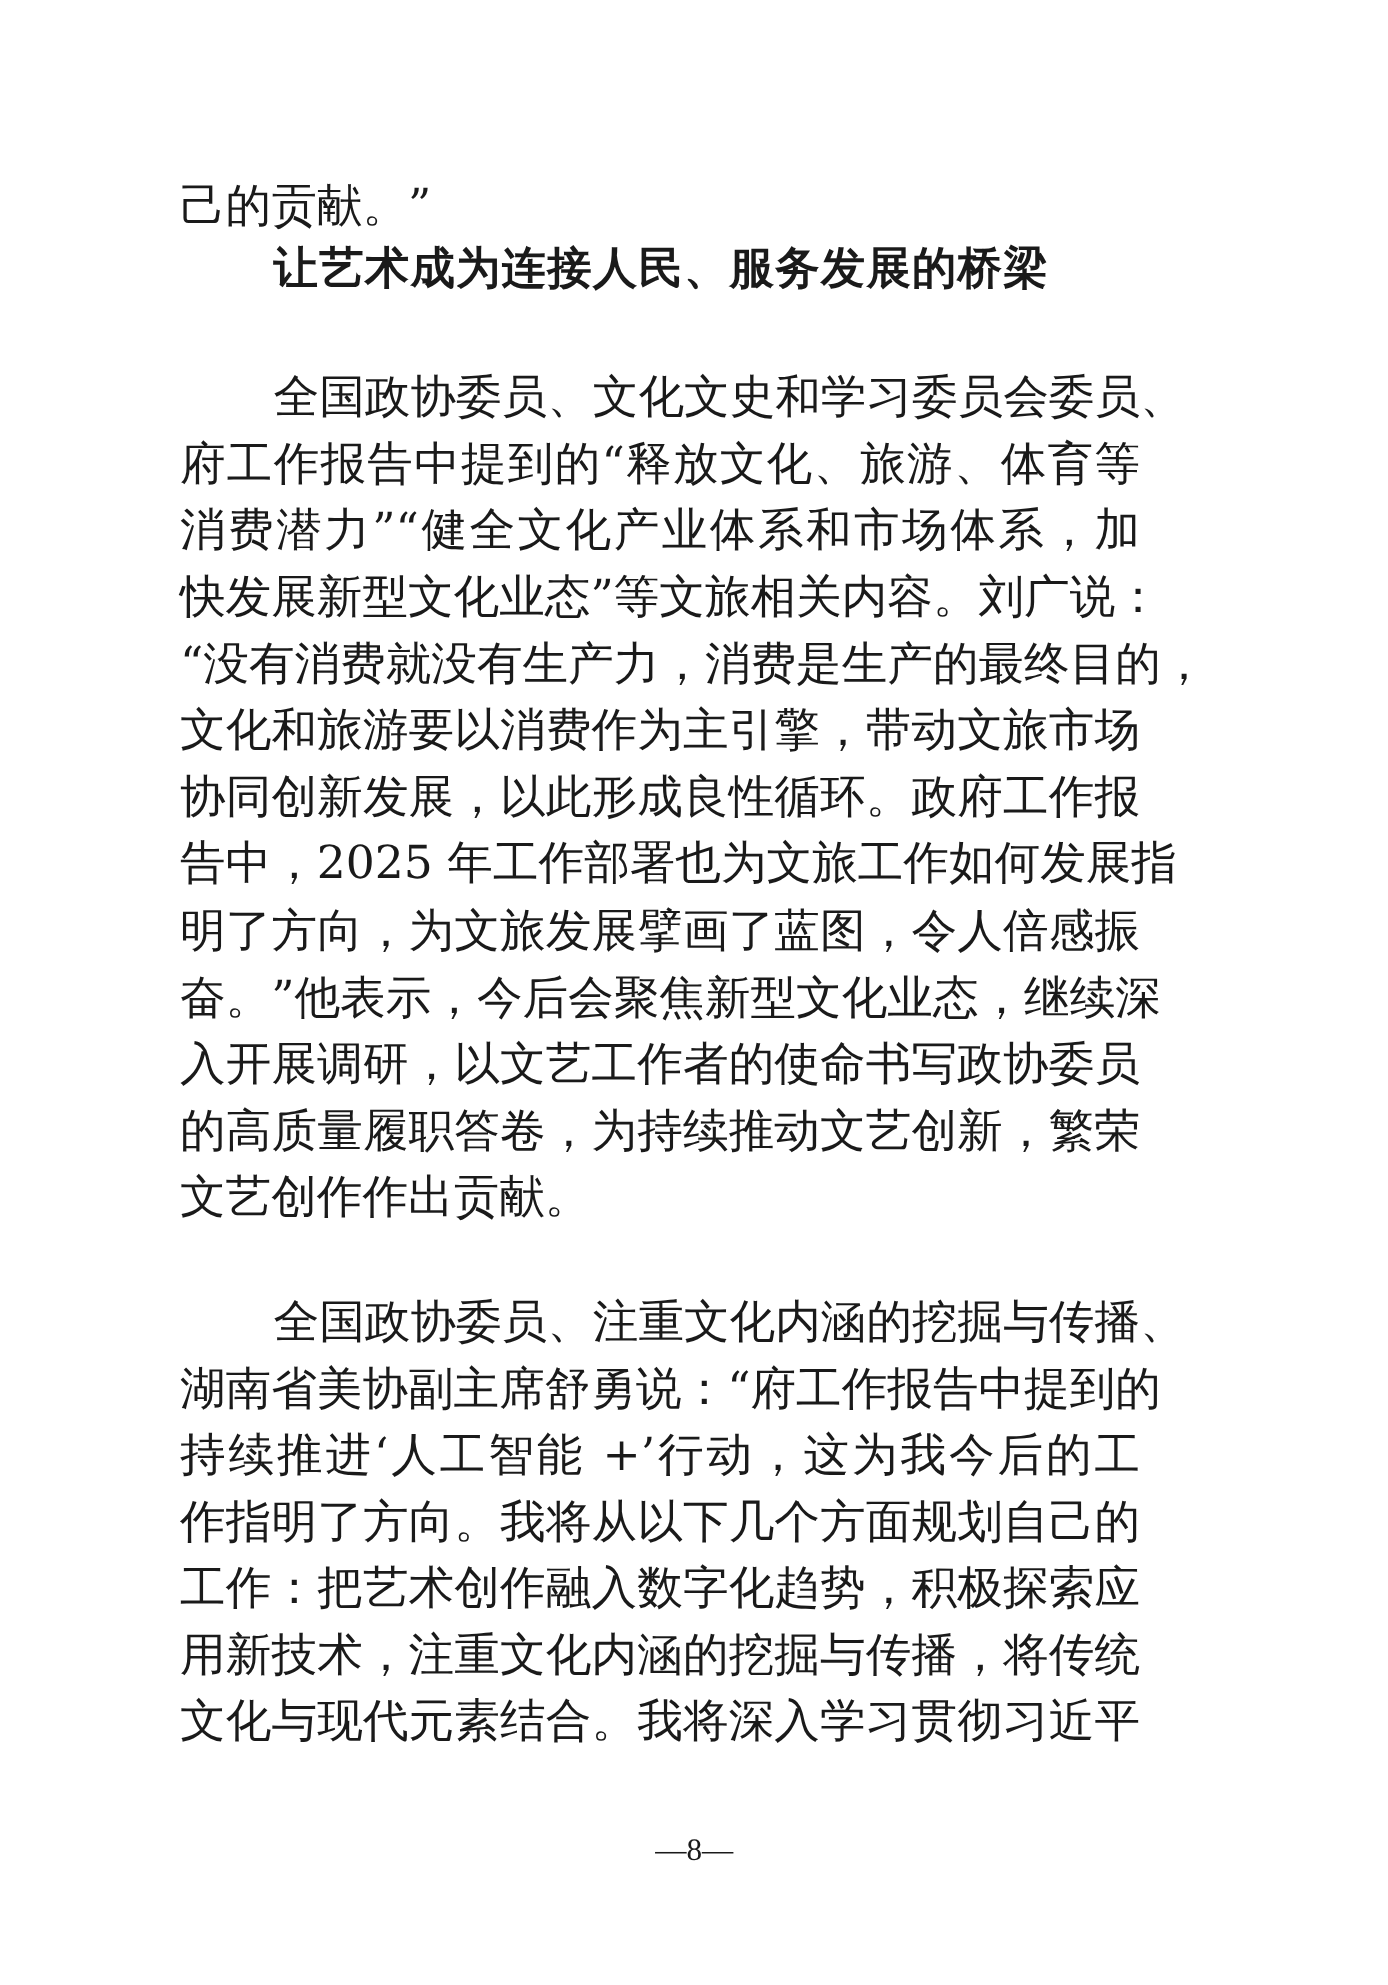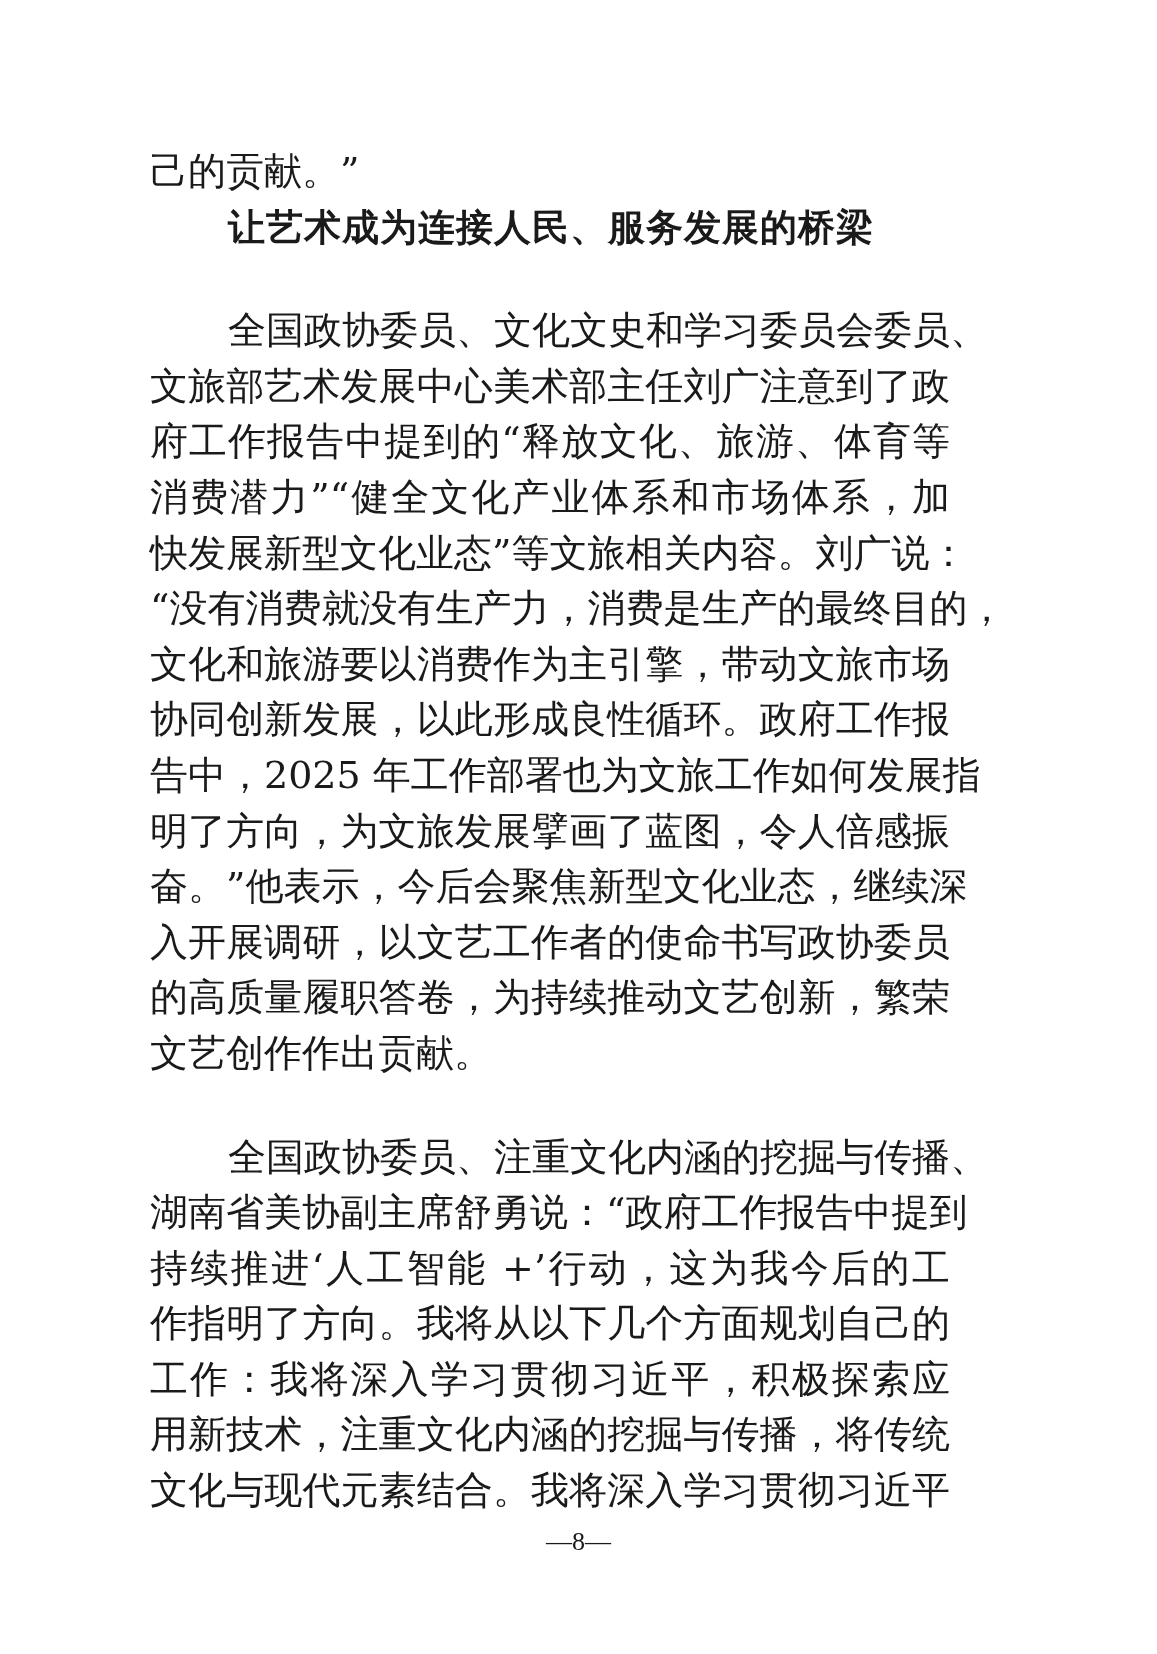--- a/index.html
+++ b/index.html
@@ -35,21 +35,21 @@
     }
     .line.indent {
       padding-left: 78px;
       margin-top: 48px;
     }
     .heading {
       height: 55.6px;
       line-height: 55.6px;
       font-size: 37px;
       font-weight: bold;
-      font-family: Liberation Sans, sans-serif;
+      font-family: Liberation Mono, monospace;
       padding-left: 78px;
       white-space: nowrap;
       letter-spacing: 1px;
     }
     .page-number {
       position: absolute;
       left: 0;
       width: 1157px;
       top: 1527px;
       text-align: center;
@@ -63,39 +63,38 @@
 
 <div class="page">
   <div>
     <div class="line last">己的贡献。”</div>
   </div>
 
   <div class="heading">让艺术成为连接人民、服务发展的桥梁</div>
 
   <div>
     <div class="line indent">全国政协委员、文化文史和学习委员会委员、</div>
-    <div class="line">文旅部艺术发展中心美术部主任刘广注意到了政</div>
     <div class="line">府工作报告中提到的“释放文化、旅游、体育等</div>
     <div class="line">消费潜力”“健全文化产业体系和市场体系，加</div>
     <div class="line">快发展新型文化业态”等文旅相关内容。刘广说：</div>
     <div class="line">“没有消费就没有生产力，消费是生产的最终目的，</div>
     <div class="line">文化和旅游要以消费作为主引擎，带动文旅市场</div>
     <div class="line">协同创新发展，以此形成良性循环。政府工作报</div>
     <div class="line">告中，2025 年工作部署也为文旅工作如何发展指</div>
     <div class="line">明了方向，为文旅发展擘画了蓝图，令人倍感振</div>
     <div class="line">奋。”他表示，今后会聚焦新型文化业态，继续深</div>
     <div class="line">入开展调研，以文艺工作者的使命书写政协委员</div>
     <div class="line">的高质量履职答卷，为持续推动文艺创新，繁荣</div>
     <div class="line last">文艺创作作出贡献。</div>
   </div>
 
   <div>
     <div class="line indent">全国政协委员、注重文化内涵的挖掘与传播、</div>
-    <div class="line">湖南省美协副主席舒勇说：“政府工作报告中提到</div>
+    <div class="line">湖南省美协副主席舒勇说：“府工作报告中提到的</div>
     <div class="line">持续推进‘人工智能 +’行动，这为我今后的工</div>
     <div class="line">作指明了方向。我将从以下几个方面规划自己的</div>
-    <div class="line">工作：我将深入学习贯彻习近平，积极探索应</div>
+    <div class="line">工作：把艺术创作融入数字化趋势，积极探索应</div>
     <div class="line">用新技术，注重文化内涵的挖掘与传播，将传统</div>
     <div class="line">文化与现代元素结合。我将深入学习贯彻习近平</div>
   </div>
 </div>
 
 <div class="page-number">—8—</div>
 
 </body></html>

